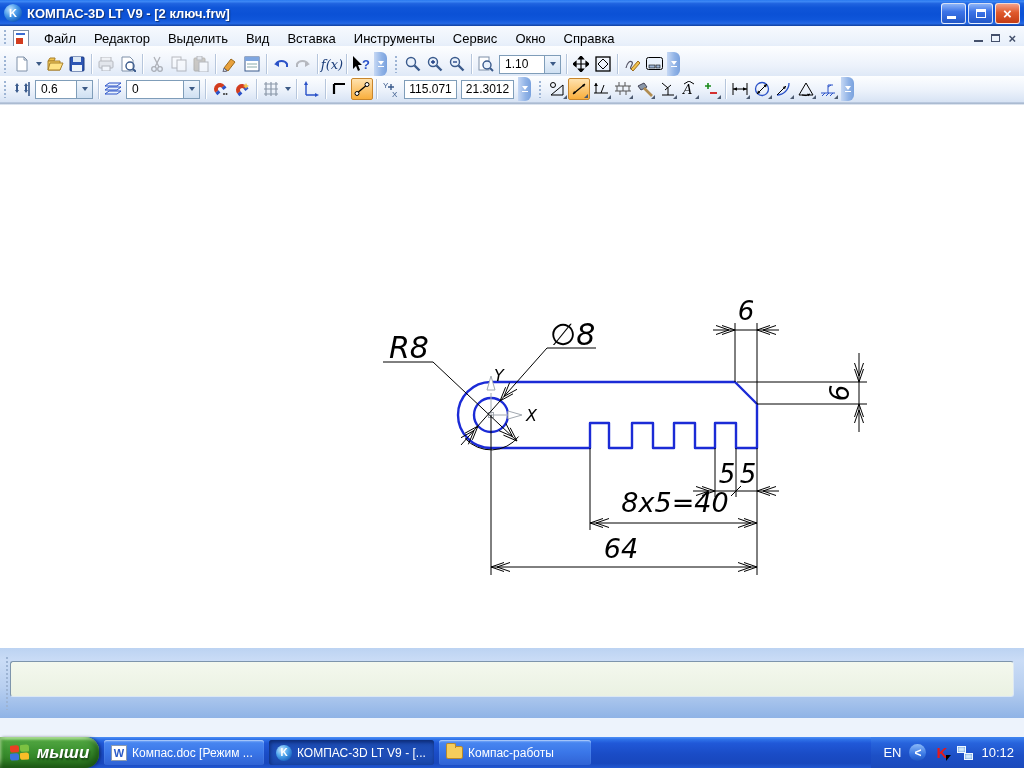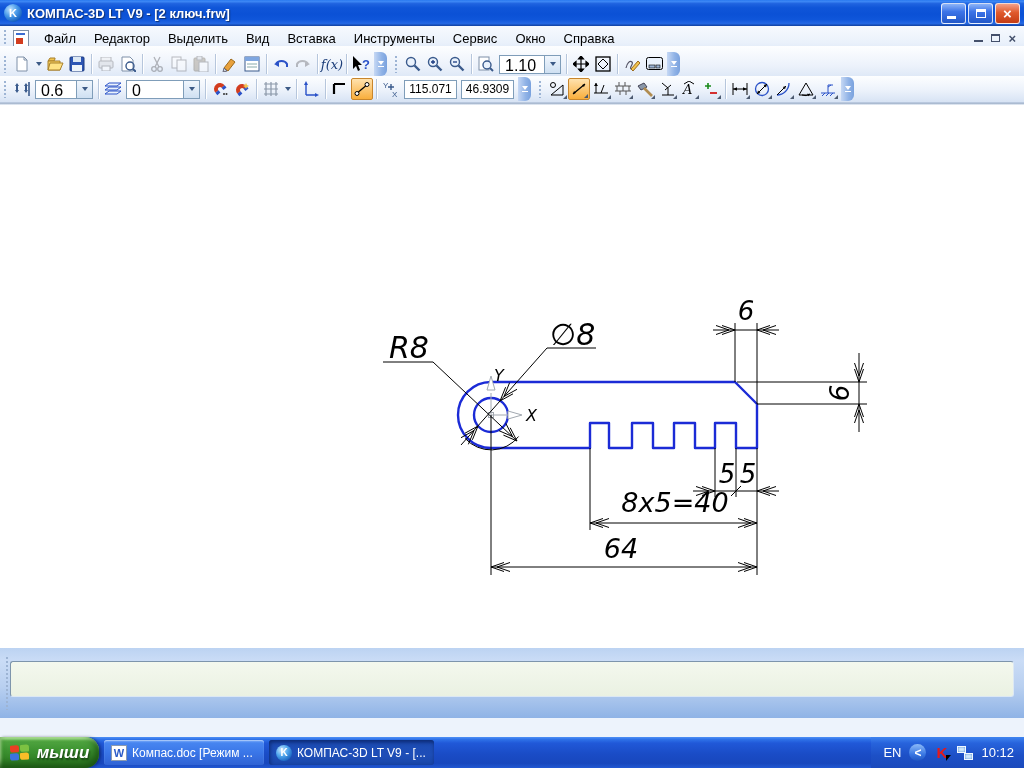--- a/index.html
+++ b/index.html
@@ -51,21 +51,21 @@
   .on { background:linear-gradient(180deg,#ffe2ae 0%,#f9ae3c 100%); border:1px solid #c9862c; }
   .sep { width:1px; height:20px; background:#b6c6dc; margin:0 3px; box-shadow:1px 0 0 #fff; }
   .cap { width:13px; height:24px; margin:0 4px 0 2px; border-radius:0 6px 6px 0;
     background:linear-gradient(90deg,#c6d8f4 0%,#8fb2e6 60%,#7aa2de 100%);
     display:flex; flex-direction:column; align-items:center; justify-content:center; gap:1px; }
   .cap i { width:0; height:0; border-left:3px solid transparent; border-right:3px solid transparent; border-top:4px solid #fff; }
   .cap b { width:6px; height:1px; background:#fff; }
   .dd { width:11px; height:22px; display:flex; align-items:center; justify-content:center; }
   .dd i, .cbtn i { width:0; height:0; border-left:3px solid transparent; border-right:3px solid transparent; border-top:4px solid #3c5a86; }
   .combo { display:flex; align-items:center; margin:0 2px; }
-  .cval { height:19px; background:#fff; border:1px solid #7f9db9; font-size:16px; padding:1px 5px 0 5px; }
+  .cval { height:19px; background:#fff; border:1px solid #7f9db9; font-size:12px; padding:1px 5px 0 5px; }
   .cbtn { width:16px; height:19px; border:1px solid #7f9db9; border-left:none;
     background:linear-gradient(180deg,#f0f6fd 0%,#cfe0f2 100%); display:flex; align-items:center; justify-content:center; }
   .nfield { width:53px; height:19px; background:#fff; border:1px solid #7f9db9; font-size:12px;
     display:flex; align-items:center; justify-content:center; margin:0 2px; }
   .fxl { font-style:italic; font-size:13px; color:#1a3c78; font-family:"DejaVu Serif",serif; }
   .fly::after { content:""; position:absolute; right:1px; bottom:1px; width:0; height:0;
     border-left:4px solid transparent; border-bottom:4px solid #4c5a70; }
 
   
   .divider { position:absolute; top:103px; left:0; width:1024px; height:2px; background:linear-gradient(180deg,#93a7c2,#f4f8fd); }
@@ -417,21 +417,21 @@
         </div>
       <div class="sep"></div>
       <div class="ig">
           <svg class="mini" width="18" height="18">
             <text x="1" y="8" font-size="8" fill="#3a5a8c" font-family="Liberation Sans">Y</text>
             <text x="10" y="17" font-size="8" fill="#3a5a8c" font-family="Liberation Sans">X</text>
             <path d="M9 4v6M6 7h6" stroke="#3a5a8c" stroke-width="1.4"></path>
           </svg>
         </div>
       <div class="nfield">115.071</div>
-      <div class="nfield">46.9309</div>
+      <div class="nfield">21.3012</div>
       <div class="cap">
           <i></i>
           <b></b>
         </div>
     </div>
     <div class="tb">
       <div class="grip"></div>
       <div class="ig fly">
           <svg class="mini" width="18" height="16">
             <circle cx="5" cy="4" r="2.5" fill="none" stroke="#000"></circle>
@@ -608,20 +608,24 @@
           <span>W</span>
         </span>
       <span>Компас.doc [Режим ...</span>
     </div>
     <div class="task tact t2">
       <span class="kico">
           <span>K</span>
         </span>
       <span>КОМПАС-3D LT V9 - [...</span>
     </div>
+    <div class="task tinact t3">
+      <span class="foldico"></span>
+      <span>Компас-работы</span>
+    </div>
     <div class="tray">
       <span>EN</span>
       <span class="chevbtn">
           <span>&lt;</span>
         </span>
       <span class="kasp"><span>K</span><i></i></span>
       <span class="netico">
           <span class="n2"></span>
           <span class="n1"></span>
         </span>

